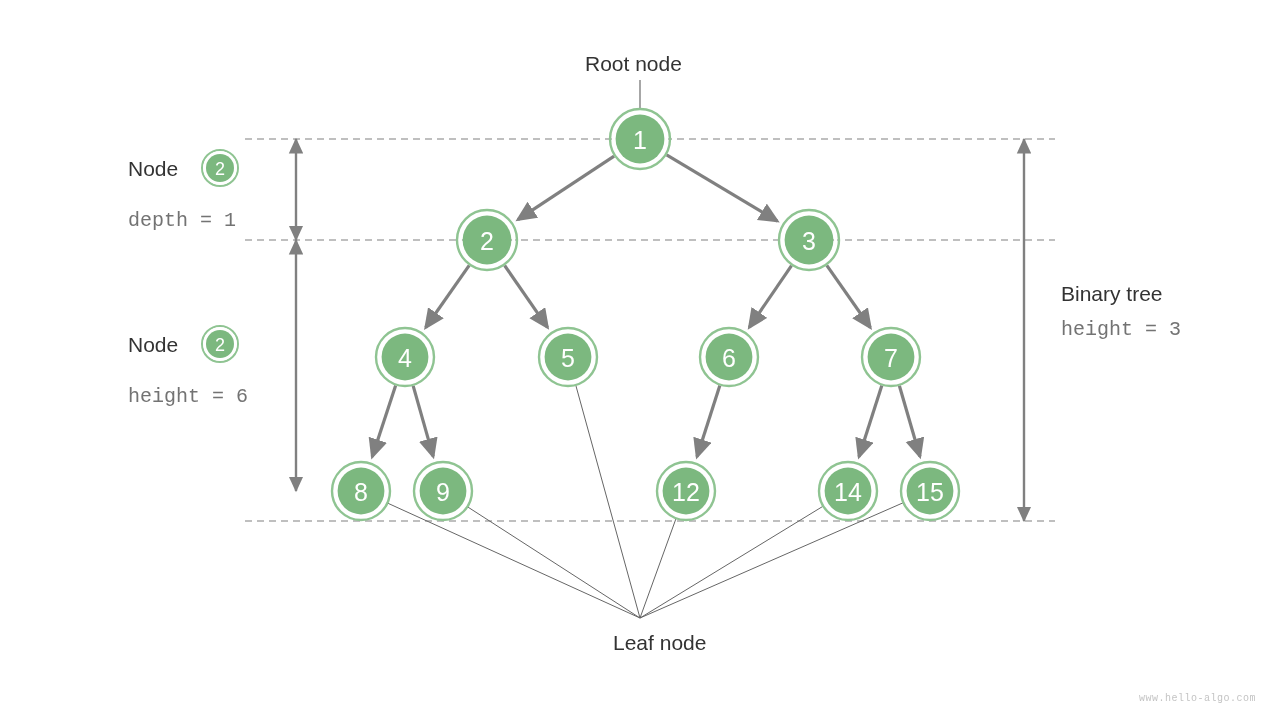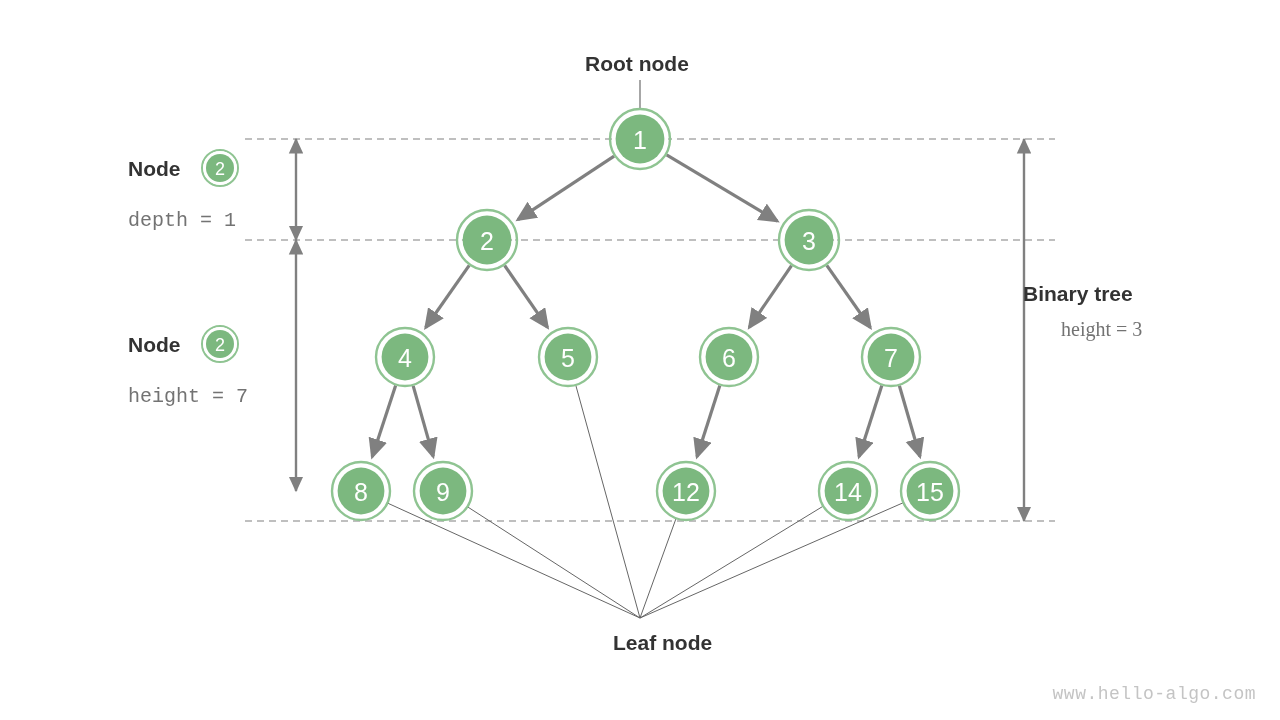--- a/index.html
+++ b/index.html
@@ -34,38 +34,38 @@
   .badge-num {
     font-family: "Liberation Sans", sans-serif;
     font-size: 18px;
     fill: #ffffff;
     text-anchor: middle;
     dominant-baseline: central;
   }
   .lbl-bold {
     position: absolute;
     font-family: "Liberation Sans", sans-serif;
-    font-weight: bold;
+    font-weight: normal;
     font-size: 21px;
     color: #333333;
     white-space: nowrap;
   }
   .lbl-mono {
     position: absolute;
     font-family: "Liberation Mono", monospace;
     font-size: 20px;
     color: #737373;
     white-space: nowrap;
   }
   .watermark {
     position: absolute;
     right: 24px;
     bottom: 16px;
     font-family: "Liberation Mono", monospace;
-    font-size: 18px;
+    font-size: 10px;
     color: #c4c4c4;
     letter-spacing: 0.5px;
     white-space: nowrap;
   }
 </style>
 </head>
 <body>
 
 <div id="stage">
 
@@ -205,22 +205,22 @@
         </g>
       </g>
   </svg>
 
   <div class="lbl-bold" style="left:585px; top:52px;">Root node</div>
 
   <div class="lbl-bold" style="left:128px; top:157px;">Node</div>
   <div class="lbl-mono" style="left:128px; top:209px;">depth = 1</div>
 
   <div class="lbl-bold" style="left:128px; top:333px;">Node</div>
-  <div class="lbl-mono" style="left:128px; top:385px;">height = 7</div>
-
-  <div class="lbl-bold" style="left:1023px; top:282px;">Binary tree</div>
-  <div class="lbl-mono" style="left:1061px; top:318px;font-family:Liberation Serif, serif;">height = 3</div>
+  <div class="lbl-mono" style="left:128px; top:385px;">height = 6</div>
+
+  <div class="lbl-bold" style="left:1061px; top:282px;">Binary tree</div>
+  <div class="lbl-mono" style="left:1061px; top:318px;">height = 3</div>
 
   <div class="lbl-bold" style="left:585px; top:631px;margin-left:28px;">Leaf node</div>
 
   <div class="watermark">www.hello-algo.com</div>
 
 </div>
 
 </body></html>

